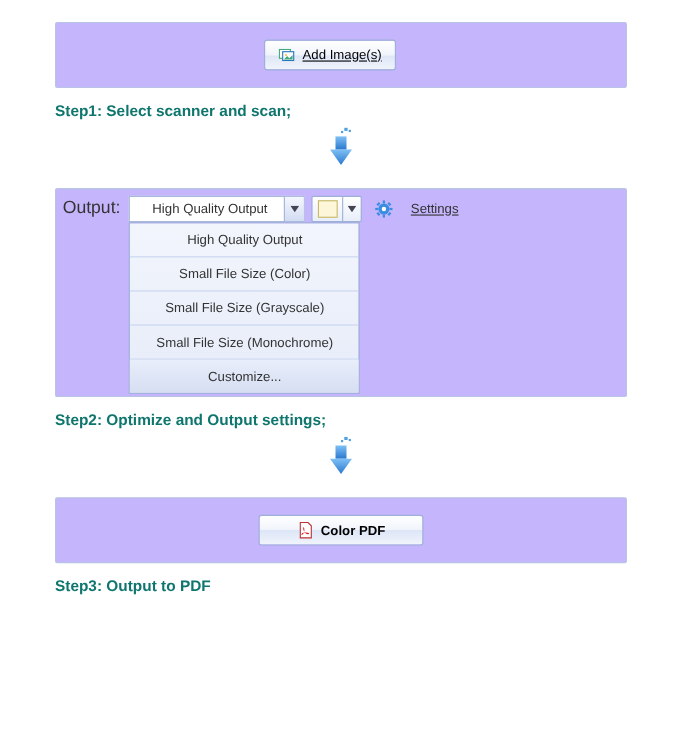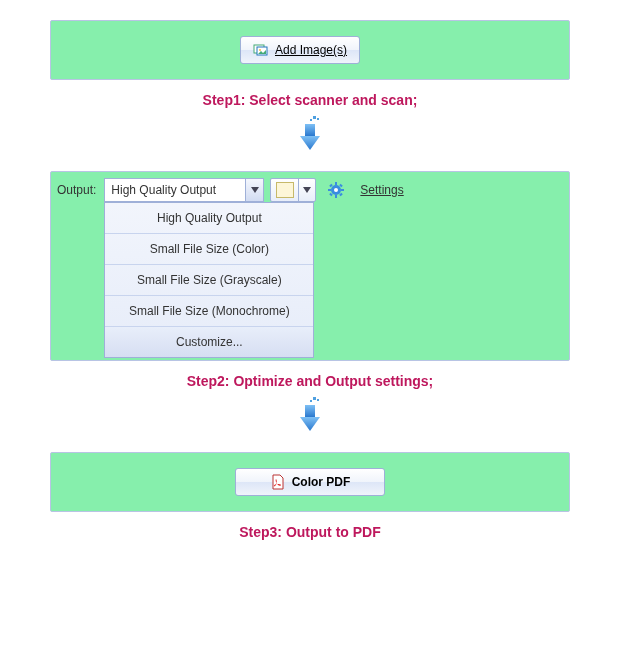--- a/index.html
+++ b/index.html
@@ -6,32 +6,31 @@
   body {
     margin: 0;
     padding: 20px 50px;
     font-family: "Segoe UI", Tahoma, Arial, sans-serif;
     font-size: 12px;
     color: #333;
     background: #fff;
     width: 620px;
   }
   .panel {
-    background: #86efac;
+    background: #c4b5fd;
     border: 1px solid #b8c4e4;
     border-radius: 2px;
     padding: 15px;
     position: relative;
   }
   .panel-center { text-align: center; }
   .step-caption {
-    color: #be185d;
+    color: #0f766e;
     font-size: 14px;
     font-weight: bold;
-    text-align: center;
     margin: 12px 0 8px 0;
   }
   .arrow-wrap { text-align: center; margin: 5px 0 12px 0; }
   .btn {
     display: inline-flex;
     align-items: center;
     justify-content: center;
     gap: 6px;
     background: linear-gradient(to bottom, #ffffff 0%, #f0f4fb 50%, #dde6f7 51%, #f0f4fb 100%);
     border: 1px solid #9fb0d8;
@@ -40,30 +39,30 @@
     font-size: 12px;
     cursor: pointer;
     vertical-align: middle;
     min-height: 28px;
   }
   .btn-wide { min-width: 150px; font-weight: bold; }
   .icon16 { width: 16px; height: 16px; display: inline-block; }
 
   
   .toolbar { display: flex; align-items: center; gap: 6px; }
-  .label { font-size: 12px; margin-right: 2px; }
+  .label { font-size: 16px; margin-right: 2px; }
   .combo {
     position: relative;
     width: 160px;
     height: 24px;
     background: #fff;
     border: 1px solid #9fb0d8;
     display: flex;
     align-items: center;
-    padding-left: 6px;
+    padding-left: 20px;
     cursor: pointer;
   }
   .combo-text { flex: 1; font-size: 12px; }
   .combo-btn {
     width: 18px; height: 100%;
     background: linear-gradient(to bottom, #f4f7fd 0%, #d2dcf2 100%);
     border-left: 1px solid #9fb0d8;
     display: flex; align-items: center; justify-content: center;
   }
   .combo-btn svg { width: 8px; height: 6px; }

